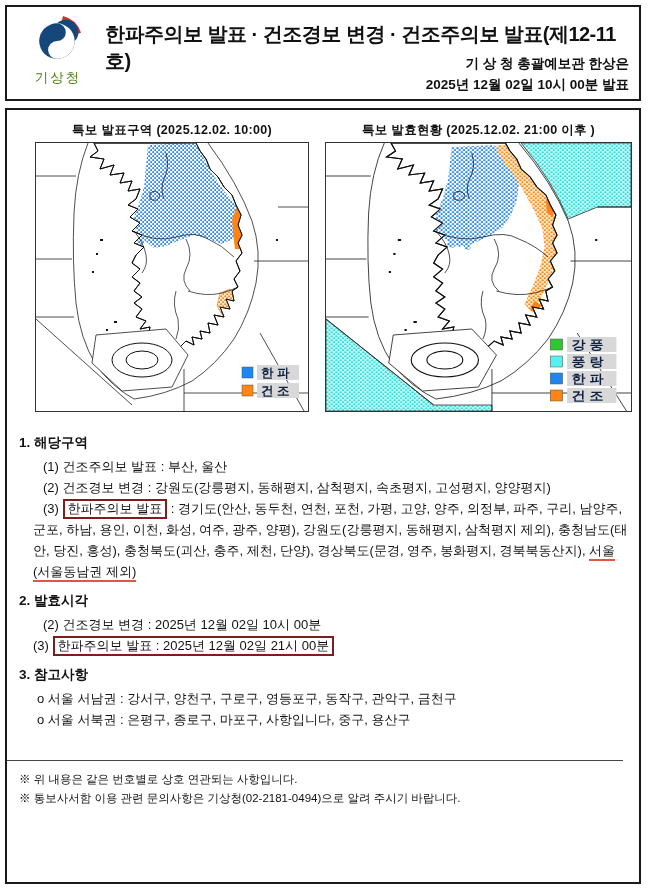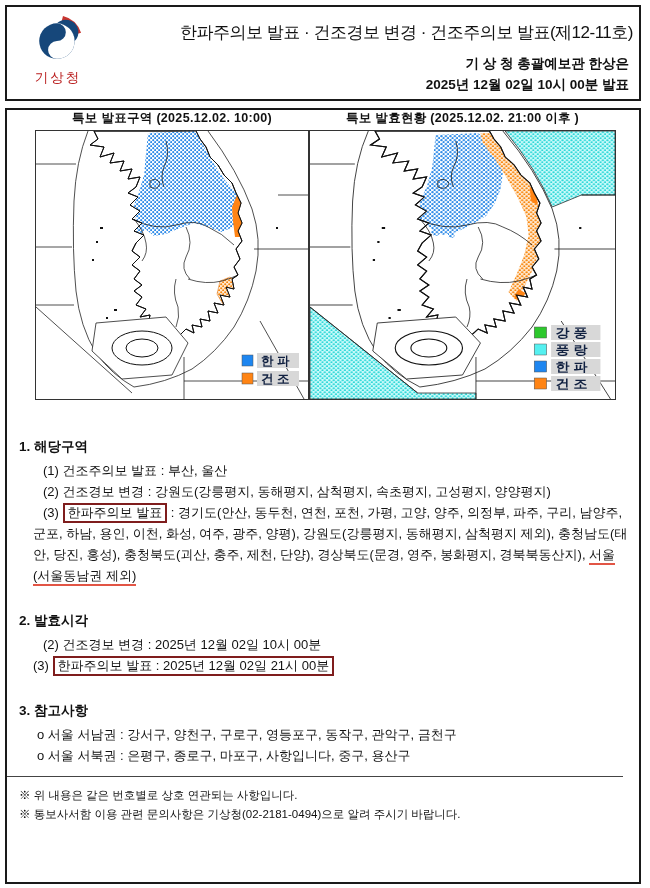--- a/index.html
+++ b/index.html
@@ -4,40 +4,40 @@
 <style>
   html,body{margin:0;padding:0;}
   body{
     width:650px;height:888px;position:relative;background:#fff;
     font-family:"Liberation Sans",sans-serif;color:#111;
     -webkit-font-smoothing:antialiased;
   }
   .box{position:absolute;border:2px solid #1a1a1a;background:#fff;}
   #header-box{left:5px;top:5px;width:632px;height:92px;}
   #logo-wrap{position:absolute;left:16px;top:8px;width:70px;text-align:center;}
-  #logo-label{font-size:13.5px;letter-spacing:2px;color:#b91c1c;margin-top:2px;}
-  #doc-title{position:absolute;left:98px;right:6px;top:14px;text-align:right;
-    font-size:17px;font-weight:normal;letter-spacing:-0.5px;}
+  #logo-label{font-size:13.5px;letter-spacing:2px;color:#4d7c0f;margin-top:2px;}
+  #doc-title{position:absolute;left:98px;right:6px;top:14px;text-align:left;
+    font-size:20px;font-weight:bold;letter-spacing:-0.5px;}
   #issuer{position:absolute;right:10px;top:46px;text-align:right;font-weight:bold;
     font-size:13.5px;line-height:21px;margin-left:46px;}
   #content-box{left:5px;top:108px;width:632px;height:772px;}
-  #maps-row{display:flex;padding:0 4px 0 28px;align-items:flex-end;}
+  #maps-row{display:flex;gap:16px;padding:12px 4px 0 28px;align-items:flex-end;}
   .map-block{display:flex;flex-direction:column;align-items:center;}
   .map-title{font-weight:bold;font-size:12.5px;letter-spacing:0.3px;margin-bottom:3px;white-space:nowrap;}
   .map-frame{border:1px solid #333;background:#fff;display:block;}
   svg text{font-family:"Liberation Sans",sans-serif;}
   #sections{padding:12px 10px 0 10px;font-size:13px;line-height:21px;}
-  .sec-h{font-size:13.5px;font-weight:bold;margin:24px 0 3px 2px;}
+  .sec-h{font-size:13.5px;font-weight:bold;margin:8px 0 3px 2px;}
   .sec p{margin:0;padding-left:26px;}
   .sec p.hang{padding-left:16px;text-indent:10px;}
   .sec p.hang2{padding-left:16px;text-indent:0;}
   .redbox{border:2px solid #7f1d1d;padding:0 3px 1px 3px;}
   .redline{border-bottom:2px solid #e25545;padding-bottom:1px;}
   #footer{position:absolute;left:0;right:16px;bottom:0;height:96px;border-top:1px solid #444;
-    padding:9px 12px 0 12px;font-size:11.5px;line-height:19px;}
+    padding:9px 12px 16px 12px;font-size:11.5px;line-height:19px;}
   #footer p{margin:0;padding-left:15px;text-indent:-15px;}
 </style>
 </head>
 <body>
 
 <svg width="0" height="0" style="position:absolute" aria-hidden="true">
   <defs>
     <pattern id="pB" width="4" height="4" patternUnits="userSpaceOnUse">
       <rect width="4" height="4" fill="#ffffff"></rect>
       <circle cx="1.2" cy="1.2" r="1.1" fill="#2E8BE8"></circle>

